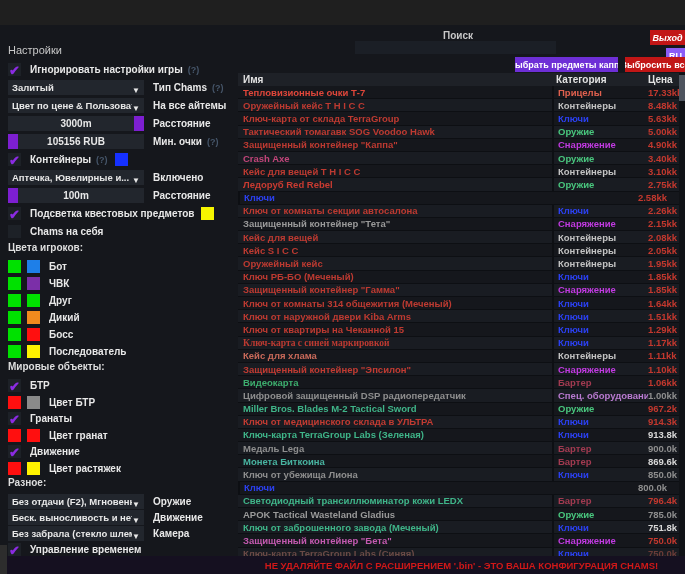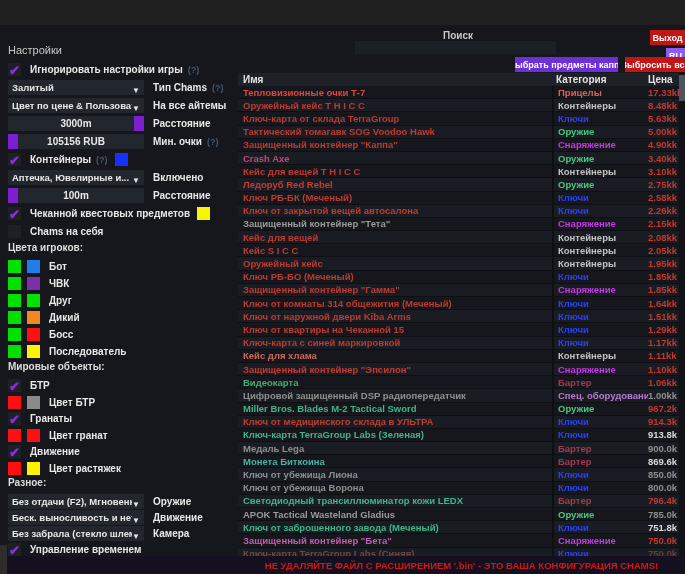--- a/index.html
+++ b/index.html
@@ -30,21 +30,21 @@
   .lbl { font-size:10px; font-weight:bold; color:#e8e8e8; margin-left:9px; white-space:nowrap; }
   .hint { font-size:9px; font-weight:bold; color:#46566a; margin-left:5px; }
   .swatch { width:13px; height:13px; flex:none; }
   .swatch + .swatch { margin-left:6px; }
   .inline-swatch { width:13px; height:13px; flex:none; margin-left:7px; }
 
   
   .search-label { position:absolute; left:443px; top:30px; font-size:10px; font-weight:bold; color:#c8c8c8; }
   .search-input { position:absolute; left:355px; top:41px; width:201px; height:13px; background:#1b1f26; border:0; outline:0; color:#dddddd; font-size:10px; padding:0 4px; font-family:"Liberation Sans",sans-serif; }
   .btn { position:absolute; border:0; color:#ffffff; font-weight:bold; font-size:9px; font-family:"Liberation Sans",sans-serif; display:flex; align-items:center; justify-content:center; white-space:nowrap; overflow:hidden; cursor:pointer; }
-  .exit-btn { left:650px; top:30px; width:35px; height:15px; }
+  .exit-btn { left:650px; top:30px; width:35px; height:15px;font-style:italic; }
   .ru-btn { left:666px; top:48px; width:19px; height:15px; }
   .kappa-btn { left:515px; top:57px; width:103px; height:15px; }
   .drop-btn { left:625px; top:57px; width:60px; height:15px; }
 
   
   .loot-line { position:absolute; left:238px; top:57px; right:0; height:16px; }
   .loot-title-wrap { position:absolute; left:2px; top:1px; display:flex; align-items:center; }
   .loot-title { font-size:10px; font-weight:bold; color:#e8e8e8;margin-top:32px; }
   .loot-table { position:absolute; left:238px; top:73px; right:6px; bottom:18px; overflow:hidden; }
   .thead { display:flex; align-items:center; height:13px; background:#1e2127; }
@@ -139,21 +139,21 @@
         <span class="slider-val">100m</span>
         <div class="handle left"></div>
       </div>
       <span class="lbl">Расстояние</span>
     </div>
 
     <div class="row">
       <div class="chk checked">
           <span class="tick"></span>
         </div>
-      <span class="lbl" style="margin-left:0">Чеканной квестовых предметов</span>
+      <span class="lbl" style="margin-left:0">Подсветка квестовых предметов</span>
       <div class="inline-swatch" style="background: rgb(246, 246, 0);"></div>
     </div>
 
     <div class="row">
       <div class="chk"></div>
       <span class="lbl" style="margin-left:0">Chams на себя</span>
     </div>
 
     <div class="sec-title">Цвета игроков:</div>
 
@@ -317,26 +317,25 @@
           <span class="cell-name" style="color: rgb(189, 58, 49);">Кейс для вещей T H I C C</span>
           <span class="cell-cat" style="color: rgb(194, 194, 194);">Контейнеры</span>
           <span class="cell-price" style="color: rgb(195, 56, 46);">3.10kk</span>
         </div>
         <div class="trow alt">
           <span class="cell-name" style="color: rgb(201, 59, 49);">Ледоруб Red Rebel</span>
           <span class="cell-cat" style="color: rgb(73, 199, 126);">Оружие</span>
           <span class="cell-price" style="color: rgb(195, 56, 46);">2.75kk</span>
         </div>
         <div class="trow">
-          <span class="cell-name" style="color: rgb(189, 58, 49);">Ключ РБ-БК (Меченый)</span>
           <span class="cell-cat" style="color: rgb(43, 64, 240);">Ключи</span>
           <span class="cell-price" style="color: rgb(195, 56, 46);">2.58kk</span>
         </div>
         <div class="trow alt">
-          <span class="cell-name" style="color: rgb(189, 58, 49);">Ключ от закрытой вещей автосалона</span>
+          <span class="cell-name" style="color: rgb(189, 58, 49);">Ключ от комнаты секции автосалона</span>
           <span class="cell-cat" style="color: rgb(43, 64, 240);">Ключи</span>
           <span class="cell-price" style="color: rgb(195, 56, 46);">2.26kk</span>
         </div>
         <div class="trow">
           <span class="cell-name" style="color: rgb(154, 154, 154);">Защищенный контейнер "Тета"</span>
           <span class="cell-cat" style="color: rgb(192, 58, 224);">Снаряжение</span>
           <span class="cell-price" style="color: rgb(195, 56, 46);">2.15kk</span>
         </div>
         <div class="trow alt">
           <span class="cell-name" style="color: rgb(189, 58, 49);">Кейс для вещей</span>
@@ -372,21 +371,21 @@
           <span class="cell-name" style="color: rgb(189, 58, 49);">Ключ от наружной двери Kiba Arms</span>
           <span class="cell-cat" style="color: rgb(43, 64, 240);">Ключи</span>
           <span class="cell-price" style="color: rgb(195, 56, 46);">1.51kk</span>
         </div>
         <div class="trow">
           <span class="cell-name" style="color: rgb(189, 58, 49);">Ключ от квартиры на Чеканной 15</span>
           <span class="cell-cat" style="color: rgb(43, 64, 240);">Ключи</span>
           <span class="cell-price" style="color: rgb(195, 56, 46);">1.29kk</span>
         </div>
         <div class="trow alt">
-          <span class="cell-name" style="color: rgb(189, 58, 49);">Ключ-карта с синей маркировкой</span>
+          <span class="cell-name" style="color: rgb(189, 58, 49); font-family: Liberation Serif, serif;">Ключ-карта с синей маркировкой</span>
           <span class="cell-cat" style="color: rgb(43, 64, 240);">Ключи</span>
           <span class="cell-price" style="color: rgb(195, 56, 46);">1.17kk</span>
         </div>
         <div class="trow">
           <span class="cell-name" style="color: rgb(201, 106, 90);">Кейс для хлама</span>
           <span class="cell-cat" style="color: rgb(194, 194, 194);">Контейнеры</span>
           <span class="cell-price" style="color: rgb(195, 56, 46);">1.11kk</span>
         </div>
         <div class="trow alt">
           <span class="cell-name" style="color: rgb(194, 59, 50);">Защищенный контейнер "Эпсилон"</span>
@@ -427,21 +426,20 @@
           <span class="cell-name" style="color: rgb(72, 179, 160);">Монета Биткоина</span>
           <span class="cell-cat" style="color: rgb(161, 58, 80);">Бартер</span>
           <span class="cell-price" style="color: rgb(216, 216, 216);">869.6k</span>
         </div>
         <div class="trow alt">
           <span class="cell-name" style="color: rgb(142, 142, 142);">Ключ от убежища Лиона</span>
           <span class="cell-cat" style="color: rgb(43, 64, 240);">Ключи</span>
           <span class="cell-price" style="color: rgb(142, 142, 142);">850.0k</span>
         </div>
         <div class="trow">
-          <span class="cell-name" style="color: rgb(142, 142, 142);">Ключ от убежища Ворона</span>
           <span class="cell-cat" style="color: rgb(43, 64, 240);">Ключи</span>
           <span class="cell-price" style="color: rgb(142, 142, 142);">800.0k</span>
         </div>
         <div class="trow alt">
           <span class="cell-name" style="color: rgb(63, 181, 137);">Светодиодный трансиллюминатор кожи LEDX</span>
           <span class="cell-cat" style="color: rgb(161, 58, 80);">Бартер</span>
           <span class="cell-price" style="color: rgb(195, 56, 46);">796.4k</span>
         </div>
         <div class="trow">
           <span class="cell-name" style="color: rgb(154, 154, 154);">APOK Tactical Wasteland Gladius</span>

